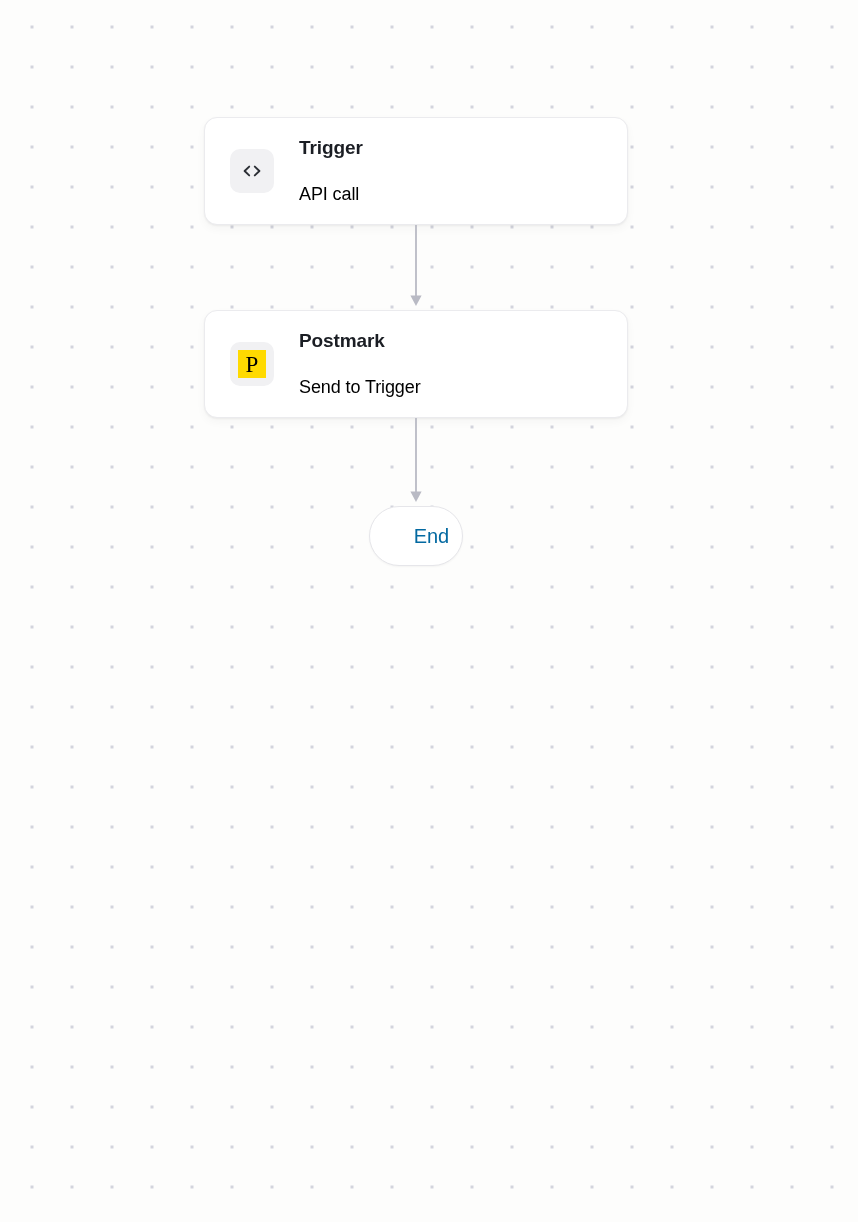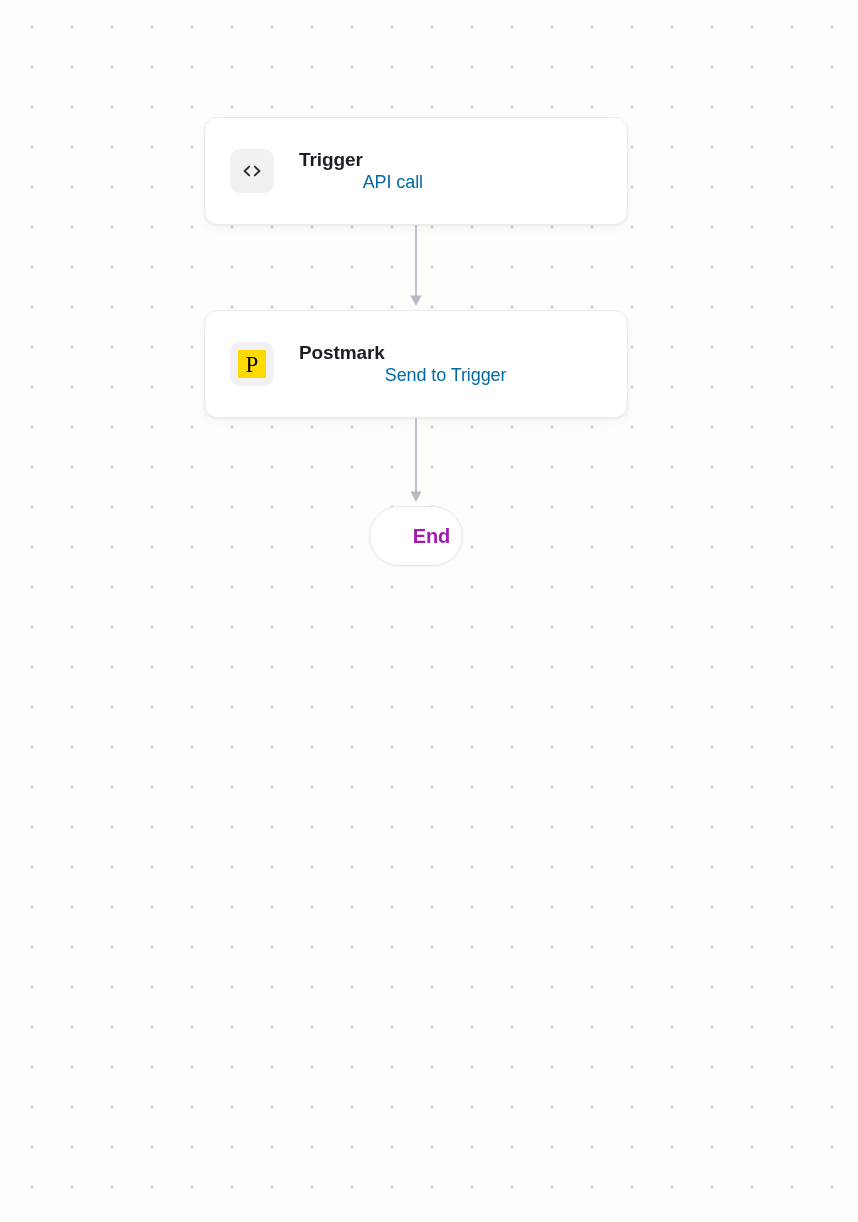--- a/index.html
+++ b/index.html
@@ -66,34 +66,34 @@
     font-family: "Liberation Serif", serif;
     font-size: 23px;
     line-height: 1;
     font-weight: 400;
     color: #000000;
     letter-spacing: 0;
   }
 
   .node-text {
     display: flex;
-    flex-direction: row;
+    flex-direction: column;
     justify-content: center;
   }
   .node-title {
     font-size: 19px;
     font-weight: bold;
     color: #1b1e24;
     line-height: 1.25;
     letter-spacing: -0.1px;
   }
   .node-subtitle {
     font-size: 18px;
     font-weight: normal;
-    color: #0369a1;
+    color: #000000;
     line-height: 1.3;
     margin-top: 23px;
     letter-spacing: -0.1px;
   }
 
   
   #node-end {
     position: absolute;
     left: 369px;
     top: 506px;
@@ -103,22 +103,22 @@
     background: #ffffff;
     border: 1px solid #e6e6ea;
     border-radius: 30px;
     display: flex;
     align-items: center;
     justify-content: center;
     box-shadow: 0 1px 2px rgba(17, 20, 28, 0.04);
   }
   #node-end .end-label {
     font-size: 20px;
-    font-weight: bold;
-    color: #a21caf;
+    font-weight: normal;
+    color: #0369a1;
     letter-spacing: -0.1px;
     margin-left: 31px;
   }
 
   
   .connector {
     position: absolute;
     left: 400px;
     width: 32px;
   }

